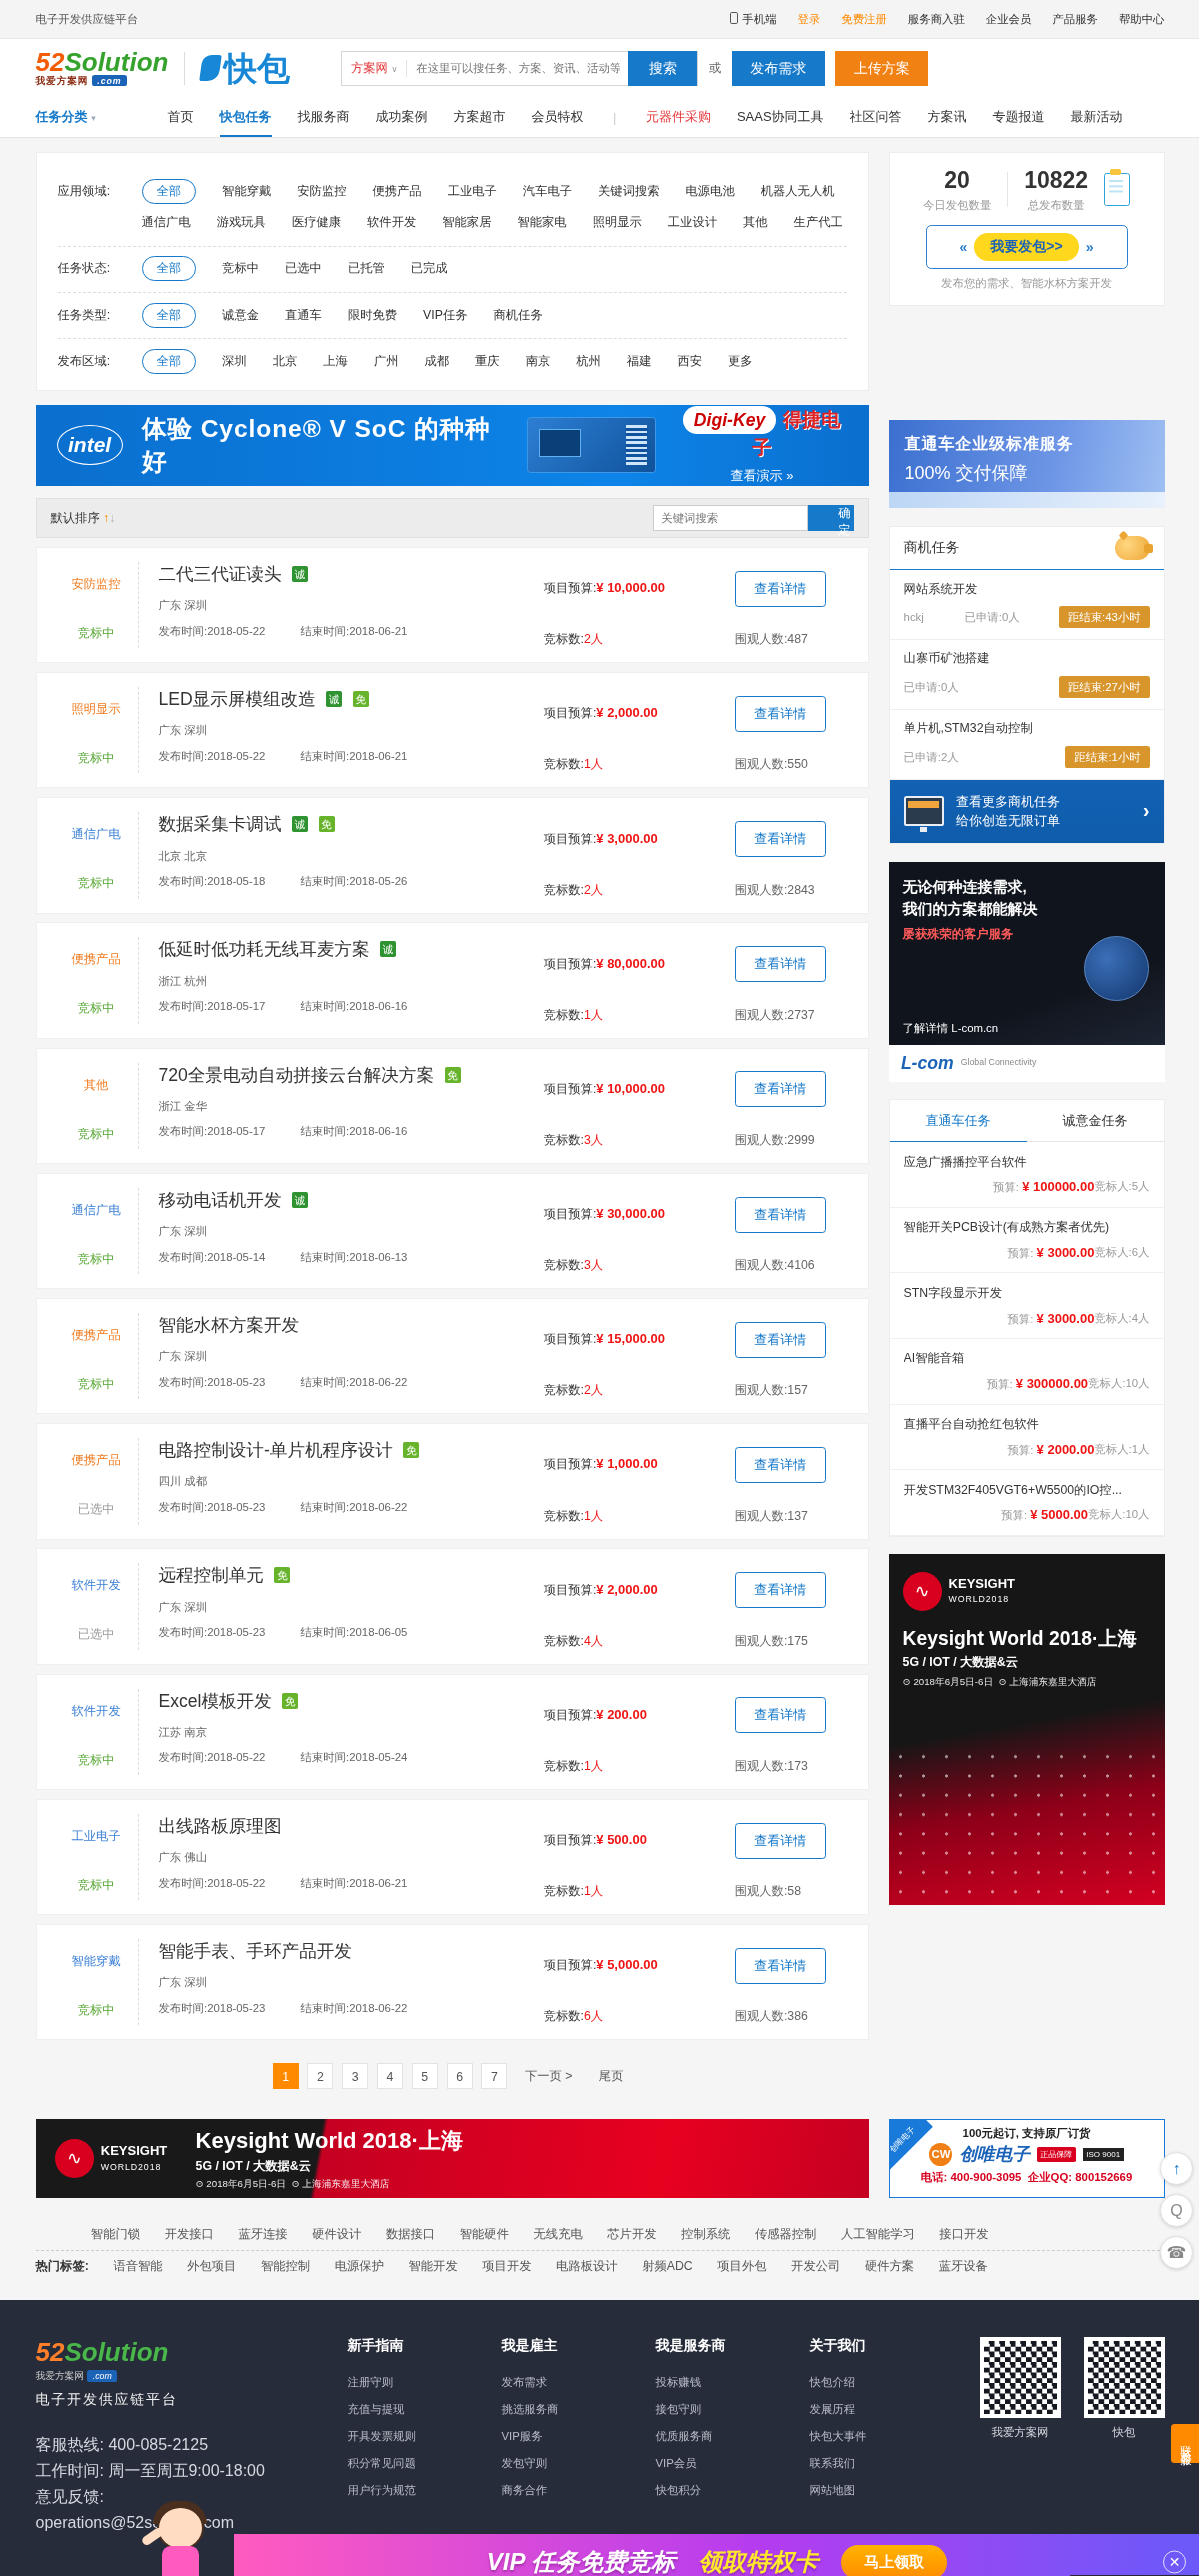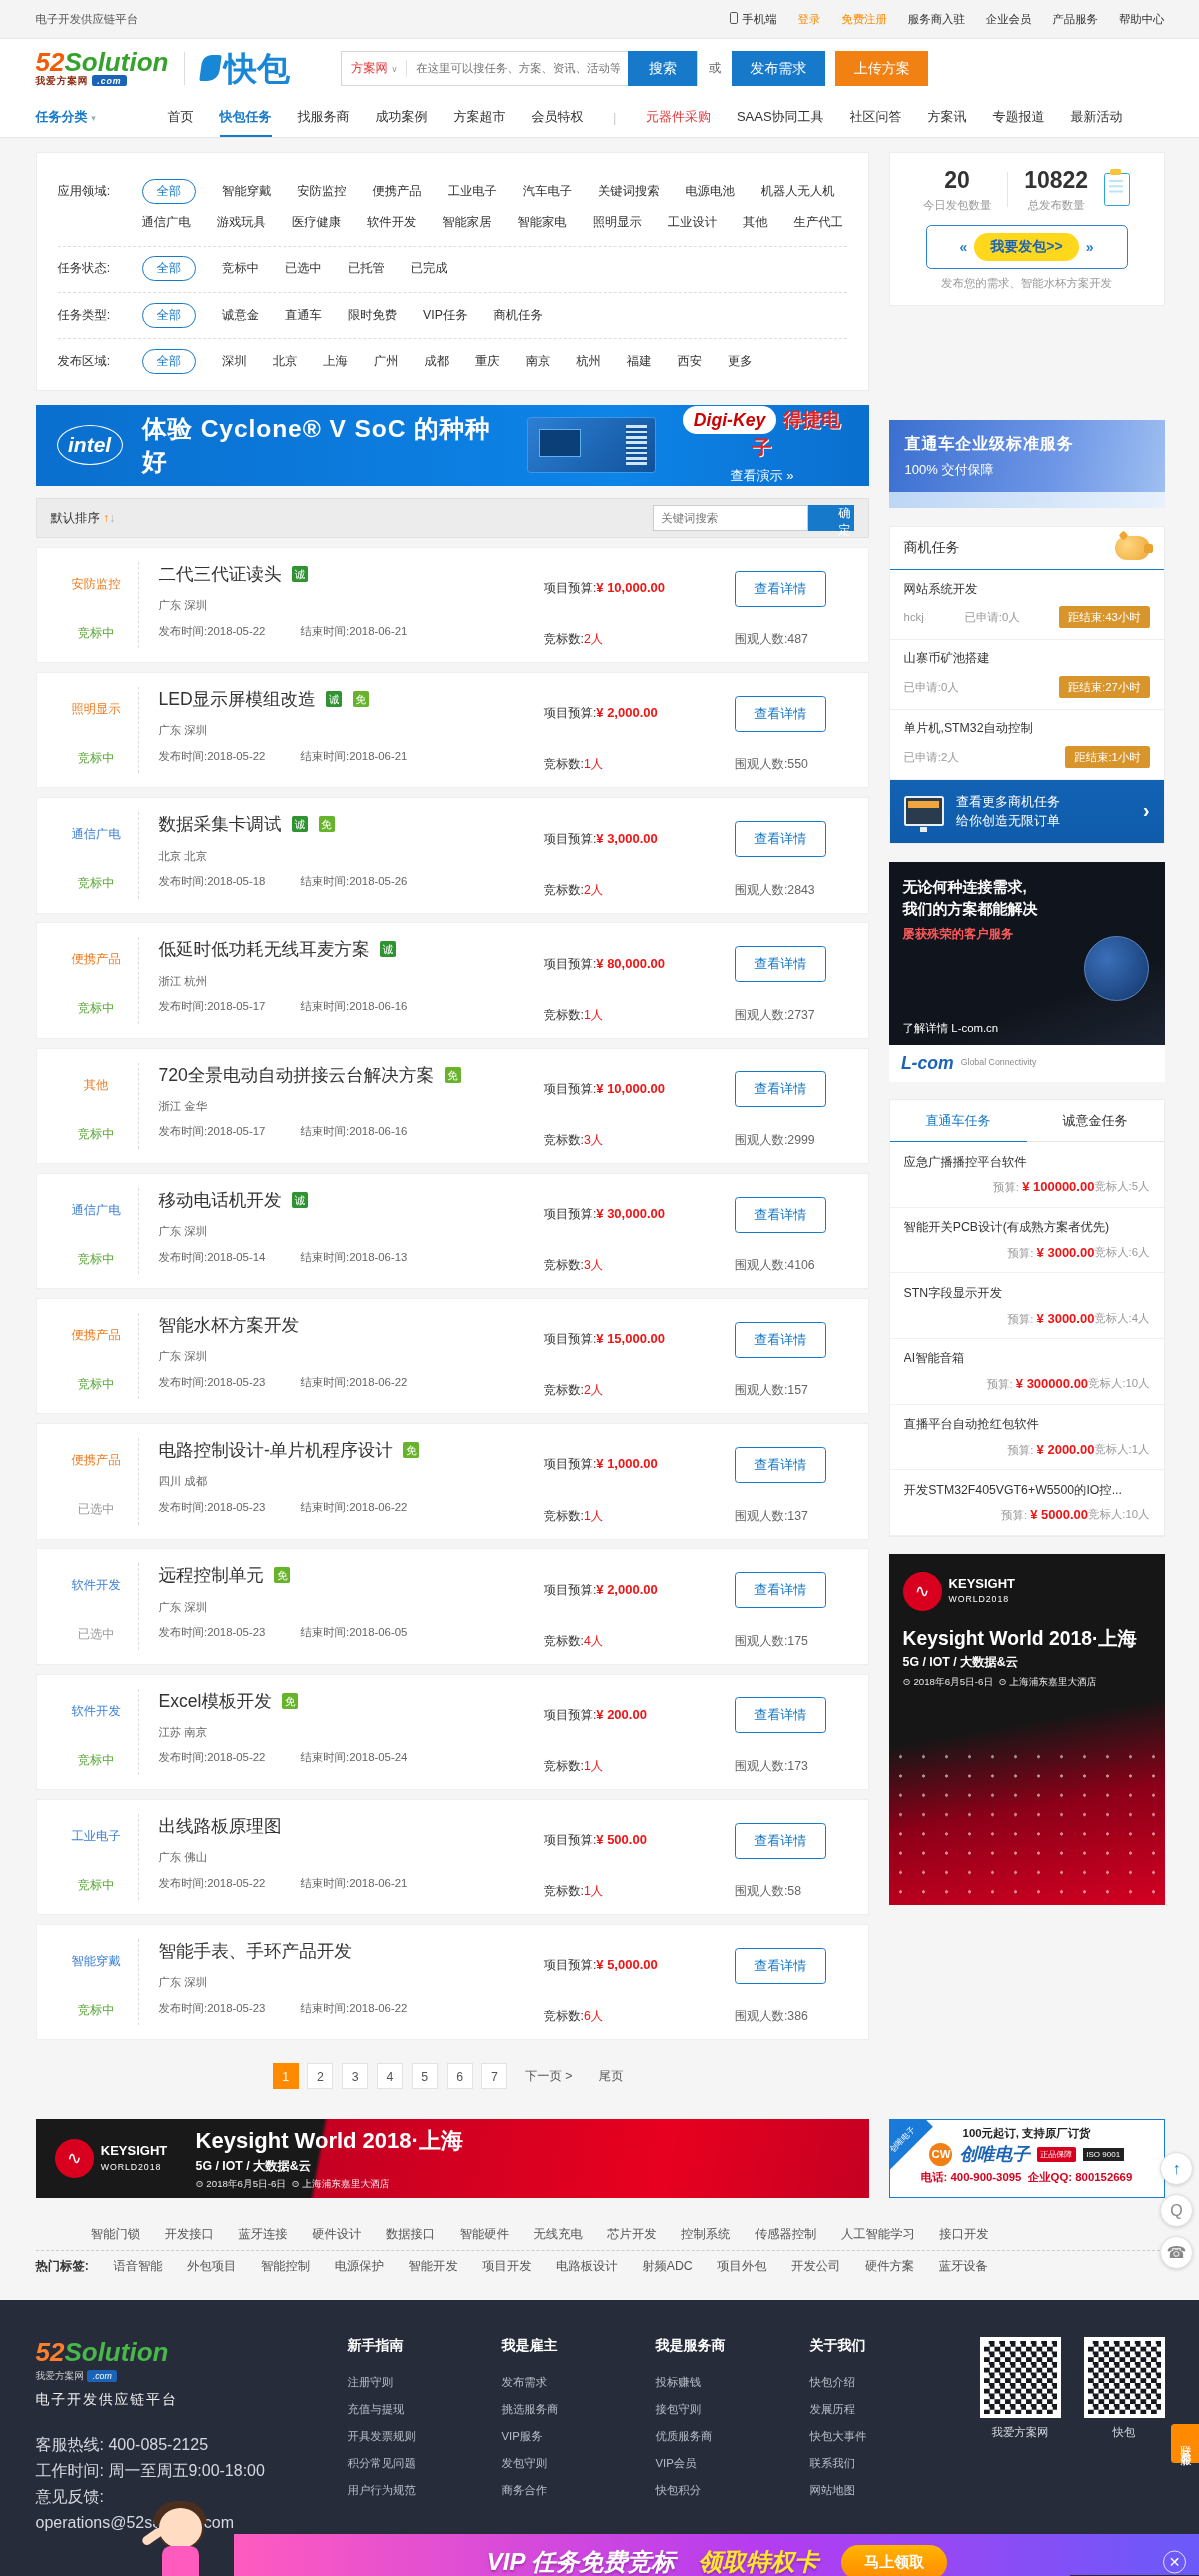--- a/index.html
+++ b/index.html
@@ -180,21 +180,21 @@
   .clip-ic { width:26px; height:33px; border:1.8px solid #2aa5dc; border-radius:2.6px; position:relative; background:#fff; }
   .clip-ic:before { content:""; position:absolute; left:5.3px; top:-5.3px; width:10.5px; height:6.1px; background:#f7c53d; border-radius:1.8px; }
   .clip-ic:after { content:""; position:absolute; left:3.5px; top:6.1px; width:14px; height:1.8px; background:#bfe3f5; box-shadow:0 5.3px 0 #bfe3f5,0 10.5px 0 #bfe3f5; }
   .fabao-box { margin:12.3px auto 7px; width:202px; border:1.8px solid #2a7fd0; border-radius:5.3px; padding:7px; display:flex; align-items:center; justify-content:center; gap:7px; }
   .fabao-btn { background:#ffd71c; color:#1b63b7; font-weight:bold; font-size:14px; border-radius:14px; padding:5.3px 16px; cursor:pointer; }
   .chev { color:#2a7fd0; font-weight:bold; }
   .stats-cap { font-size:11.4px; color:#999; }
 
   .ztc-banner { margin-top:114px; height:88px; background:linear-gradient(100deg,#3b6fd0,#6e96e6 60%,#9fc0f2); color:#fff; padding:14px 16px 0; position:relative; overflow:hidden; }
   .ztc-banner h4 { font-size:16px; letter-spacing:0.9px; }
-  .ztc-banner p { font-size:13px; margin-top:5.3px; }
+  .ztc-banner p { font-size:18px; margin-top:5.3px; }
   .ztc-strip { position:absolute; bottom:0; left:0; right:0; height:16px; background:linear-gradient(90deg,#bcd6f5,#e8f1fc); }
 
   .biz { margin-top:17.6px; }
   .biz-head { display:flex; align-items:center; justify-content:space-between; padding:8.8px 14px; border-bottom:1.8px solid #1679c9; }
   .biz-title { font-size:14px; color:#333; }
   .pig { width:35px; height:24.6px; background:radial-gradient(circle at 35% 35%,#ffd780,#eda534); border-radius:12.3px; position:relative; }
   .pig:before { content:""; position:absolute; right:-3.5px; top:8px; width:8.8px; height:8.8px; background:#e8a22e; border-radius:2.6px; }
   .pig:after { content:""; position:absolute; left:5.3px; top:-3.5px; width:7px; height:7px; background:#eda534; border-radius:1.8px; transform:rotate(45deg); }
   .biz-item { padding:10.5px 14px; border-bottom:0.9px solid #efefef; }
   .biz-item h5 { font-size:12.3px; color:#333; font-weight:normal; margin-bottom:8.8px; }

